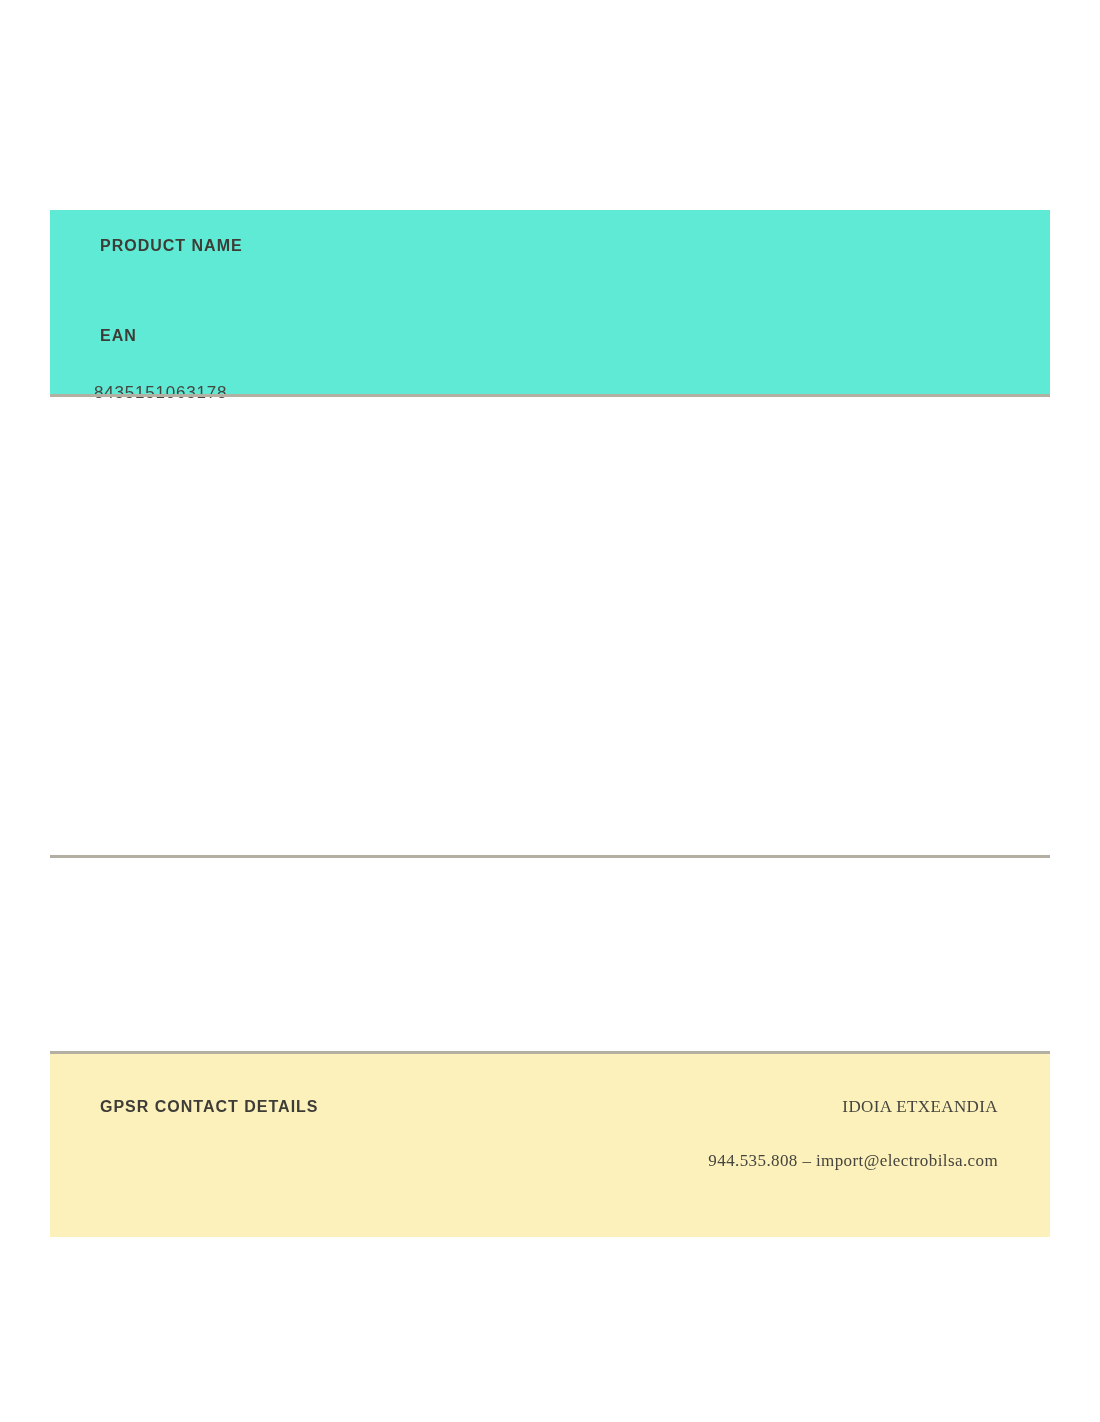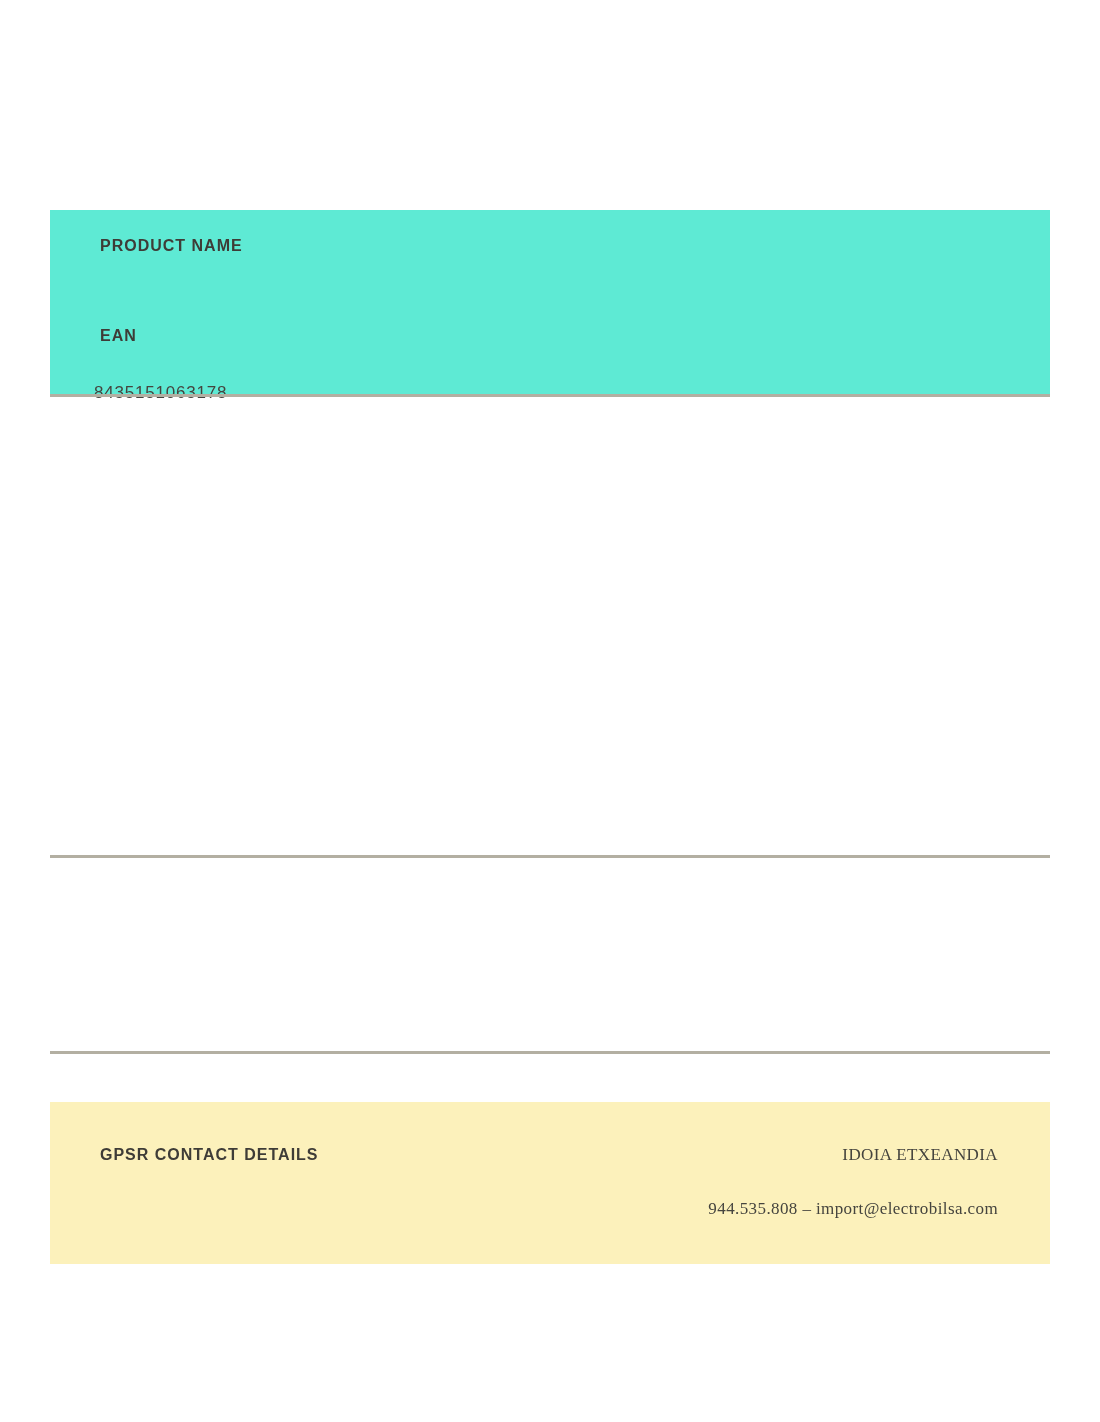--- a/index.html
+++ b/index.html
@@ -23,21 +23,21 @@
     left: 50px;
     width: 1000px;
     height: 3px;
     background: #b3afa2;
   }
   #panel-product { top: 210px; height: 184px; }
   #divider-1 { top: 394px; }
   #divider-2 { top: 855px; }
   #panel-batch { top: 858px; height: 193px; }
   #divider-3 { top: 1051px; }
-  #panel-gpsr { top: 1102px; height: 162px; }
+  #panel-gpsr { top: 1054px; height: 183px; }
 
   .txt {
     position: absolute;
     white-space: nowrap;
     line-height: 22px;
     font-size: 17px;
     color: #45443e;
     letter-spacing: 0.4px;
   }
   .label {

